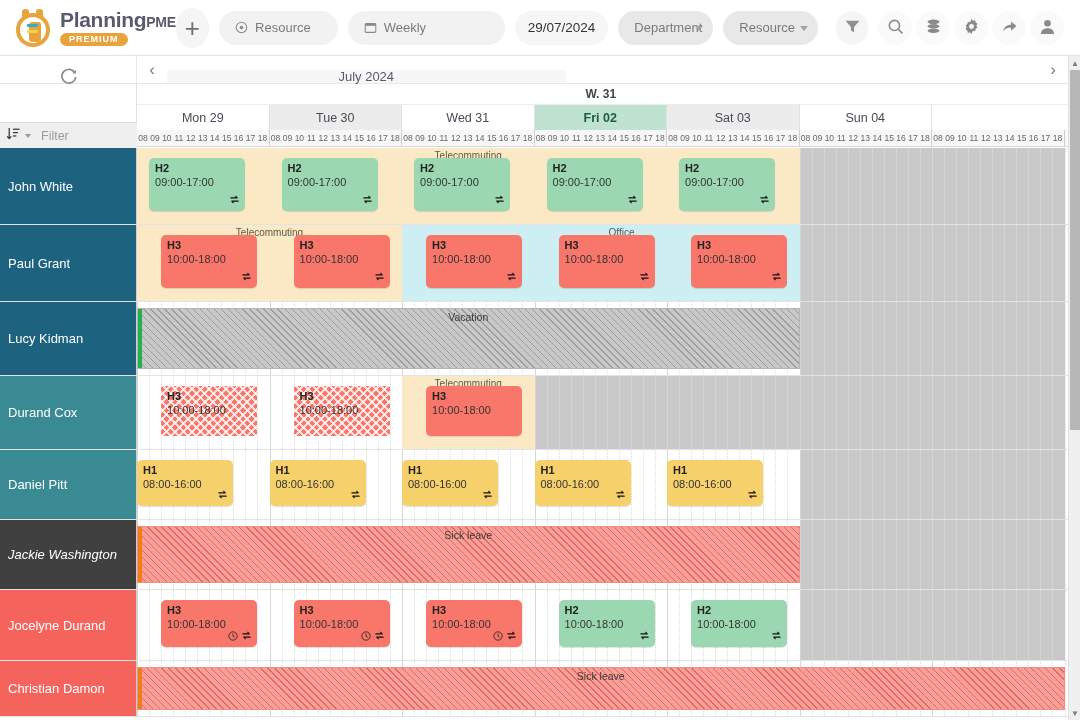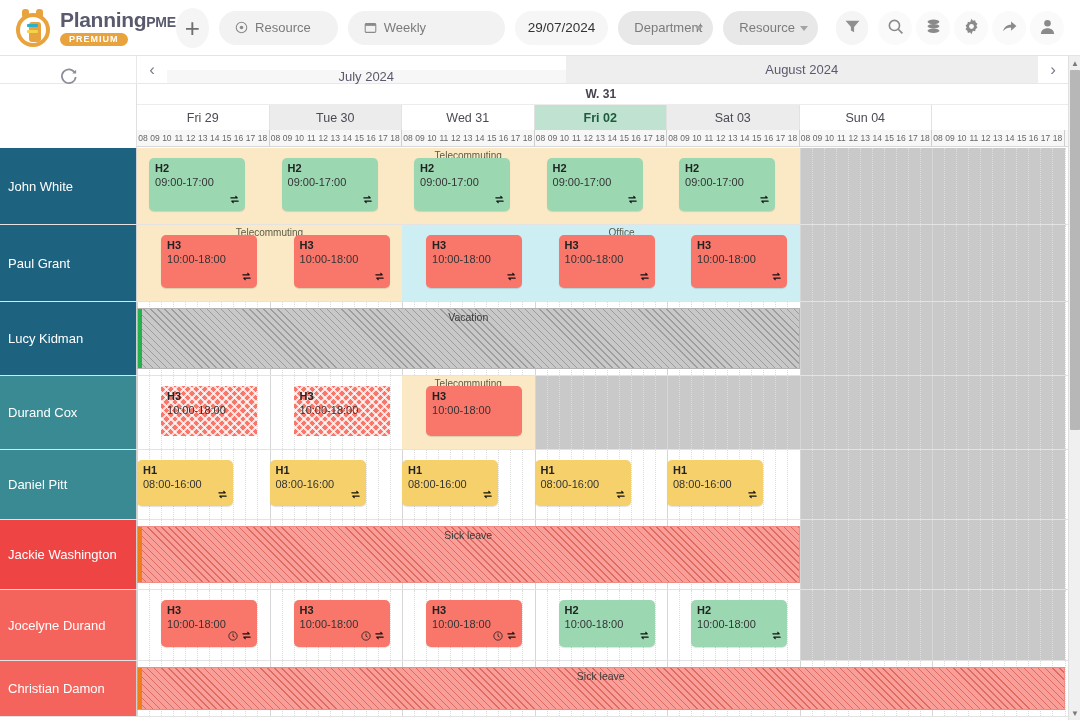--- a/index.html
+++ b/index.html
@@ -274,45 +274,56 @@
       </span>
     </div>
   </div>
 </div>
 
 <div class="monthbar">
   <div class="mb-left"></div>
   <div class="navbtn">‹</div>
   <div id="month-cells" style="display:flex;flex:1">
       <div class="month-cell plain" style="flex: 0 0 398.5px;">July 2024</div>
-      <div class="month-cell alt" style="flex: 1 1 0%;">August 2024</div>
     </div>
   <div class="navbtn">›</div>
   <div style="width:12px"></div>
 </div>
 
 <div class="grid-head">
   <div class="head-left">
     <div class="refresh">
       <span>
         <svg width="20" height="20" viewBox="0 0 18 18">
             <path d="M14.2 5.2A6.2 6.2 0 1 0 15 9" fill="none" stroke="#8e8e99" stroke-width="1.6"></path>
             <path d="M15.4 2.4v3.4h-3.4z" fill="#8e8e99"></path>
           </svg>
       </span>
     </div>
+    <div class="filterbar">
+      <span>
+        <svg width="15" height="14" viewBox="0 0 16 15">
+            <path d="M3.4 1v11.2M1.2 10l2.2 2.4L5.6 10" stroke="#333" stroke-width="1.3" fill="none"></path>
+            <line x1="7.5" y1="2.4" x2="14.5" y2="2.4" stroke="#333" stroke-width="1.3"></line>
+            <line x1="7.5" y1="6" x2="12.6" y2="6" stroke="#333" stroke-width="1.3"></line>
+            <line x1="7.5" y1="9.6" x2="11" y2="9.6" stroke="#333" stroke-width="1.3"></line>
+          </svg>
+      </span>
+      <span class="sortcaret"></span>
+      <span class="filter-input">Filter</span>
+    </div>
   </div>
   <div class="splitter">||</div>
   <div class="head-right">
     <div class="weekrow" id="week-row">
         <div style="width: 397.5px;"></div>
         <div class="weeklbl" style="width: 132.5px; text-align: center;">W. 31</div>
       </div>
     <div class="dayrow" id="day-row">
-        <div class="daycell " style="width: 132.5px;">Fri 29</div>
+        <div class="daycell " style="width: 132.5px;">Mon 29</div>
         <div class="daycell shade" style="width: 132.5px;">Tue 30</div>
         <div class="daycell " style="width: 132.5px;">Wed 31</div>
         <div class="daycell today" style="width: 132.5px;">Fri 02</div>
         <div class="daycell shade" style="width: 132.5px;">Sat 03</div>
         <div class="daycell " style="width: 132.5px;">Sun 04</div>
       </div>
     <div class="hourrow" id="hour-row">
         <div class="hourday" style="width: 132.5px;">
           <div class="hr" style="width: 12.0455px;">08</div>
           <div class="hr" style="width: 12.0455px;">09</div>
@@ -1023,21 +1034,21 @@
             <div class="t2">08:00-16:00</div>
             <div class="icons">
               <span><svg width="11" height="11" viewBox="0 0 12 12">
                   <path d="M2 4.2h7l-1.6-1.7M10 7.8H3l1.6 1.7" fill="none" stroke="#111" stroke-width="1.25" stroke-linecap="round" stroke-linejoin="round"></path>
                 </svg></span>
             </div>
           </div>
         </div>
       </div>
       <div class="row" style="height: 70px;">
-        <div class="rowlabel" style="background: #ef4444;">Jackie Washington</div>
+        <div class="rowlabel" style="background: #404040; font-style: italic;">Jackie Washington</div>
         <div class="rowtrack">
           <div class="offarea" style="left: 662.5px; width: 265px;"></div>
           <div class="vgrid">
             <div class="vline day" style="left: 0px;"></div>
             <div class="vline dash" style="left: 12.0455px;"></div>
             <div class="vline dash" style="left: 24.0909px;"></div>
             <div class="vline dash" style="left: 36.1364px;"></div>
             <div class="vline dash" style="left: 48.1818px;"></div>
             <div class="vline dash" style="left: 60.2273px;"></div>
             <div class="vline dash" style="left: 72.2727px;"></div>

